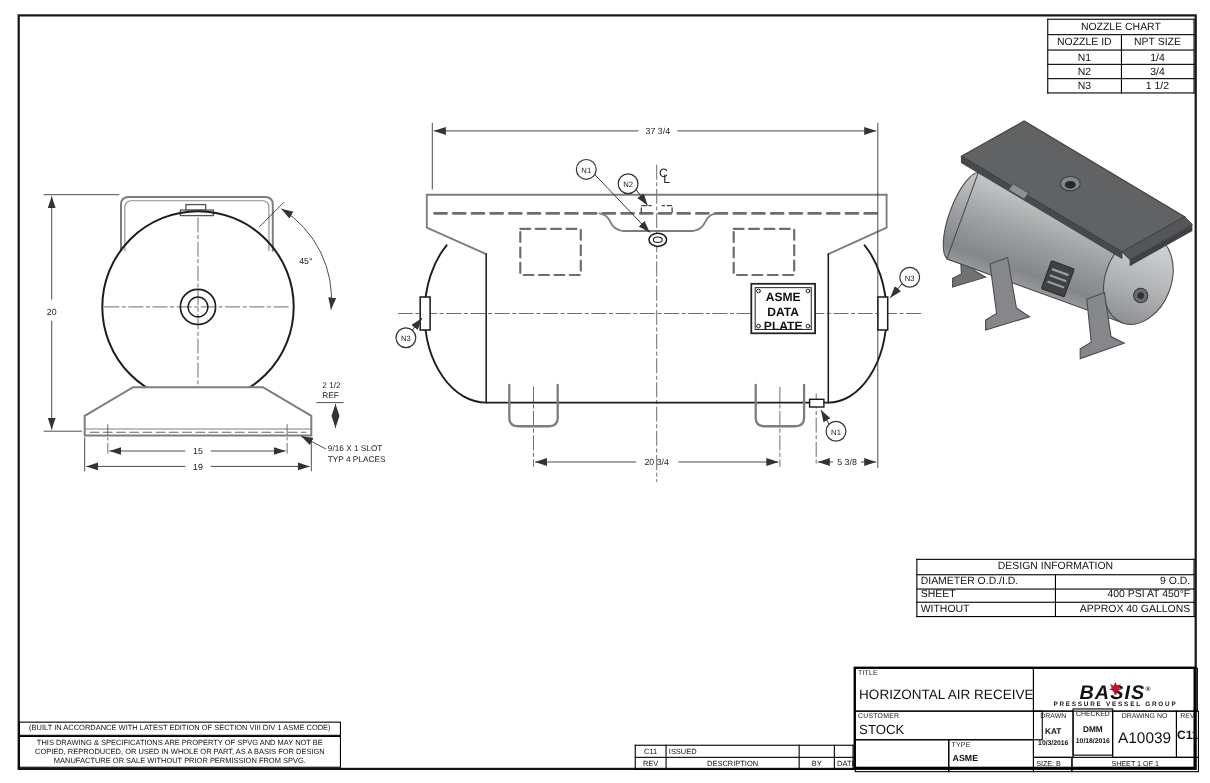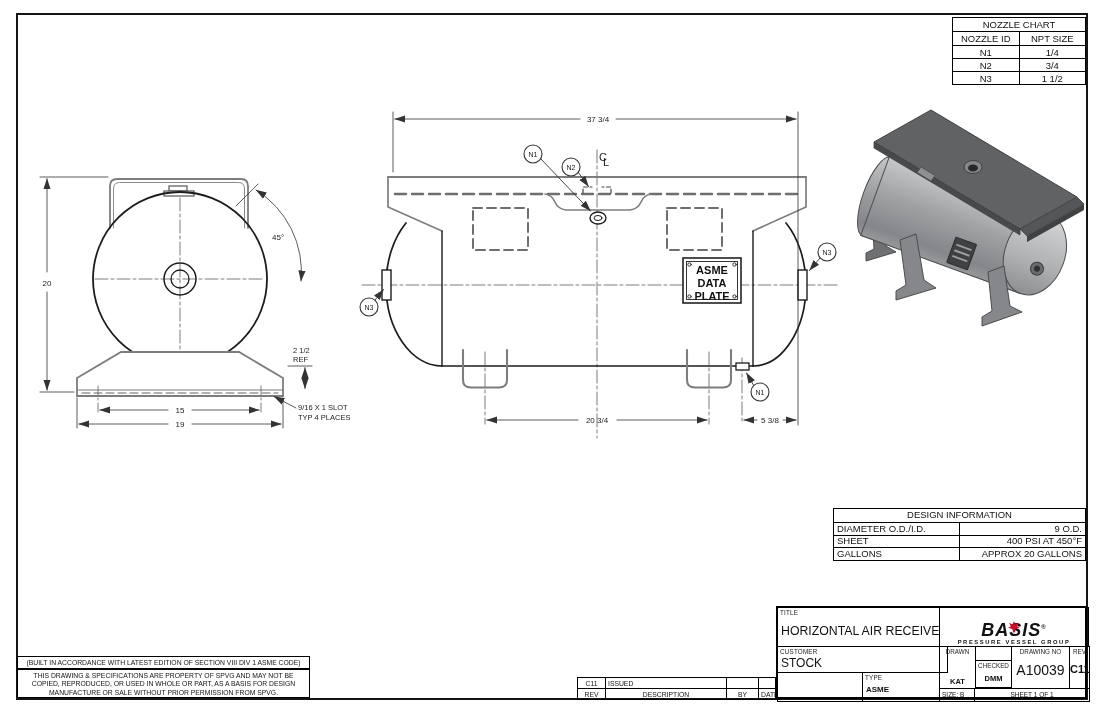--- a/index.html
+++ b/index.html
@@ -265,22 +265,22 @@
           </tr>
     <tr>
             <td class="spec">DIAMETER O.D./I.D.</td>
             <td class="val">9 O.D.</td>
           </tr>
     <tr>
             <td class="spec">SHEET</td>
             <td class="val">400 PSI AT 450°F</td>
           </tr>
     <tr>
-            <td class="spec">GALLONS</td>
-            <td class="val">APPROX 20 GALLONS</td>
+            <td class="spec">WITHOUT</td>
+            <td class="val">APPROX 40 GALLONS</td>
           </tr>
   </tbody>
       </table>
 </div>
 
 <div class="abs tb">
   <div class="cell" style="left:-1px;top:-1px;width:163px;height:40px">
     <span class="lab">TITLE</span>
     <div style="position:absolute;left:3px;top:16px;font-size:12.3px;white-space:nowrap">HORIZONTAL AIR RECEIVER</div>
   </div>
@@ -299,24 +299,24 @@
     <span class="lab">CUSTOMER</span>
     <div style="position:absolute;left:3px;top:9px;font-size:12px">STOCK</div>
   </div>
   <div class="cell" style="left:-1px;top:64px;width:86px;height:30px"></div>
   <div class="cell" style="left:84px;top:64px;width:78px;height:30px">
     <span class="lab">TYPE</span>
     <div style="position:absolute;left:3px;top:12px;font-size:8px;font-weight:bold">ASME</div>
   </div>
   <div class="cell" style="left:161px;top:38px;width:37px;height:43px;text-align:center">
     <span class="labc">DRAWN</span>
-    <div style="font-size:7.5px;font-weight:bold;margin-top:22px">KAT</div>
+    <div style="font-size:7.5px;font-weight:bold;margin-top:5px">KAT</div>
     <div style="font-size:6.2px;font-weight:bold;margin-top:3px">10/3/2016</div>
   </div>
-  <div class="cell" style="left:197px;top:52px;width:37px;height:28px;text-align:center">
+  <div class="cell" style="left:197px;top:36px;width:37px;height:43px;text-align:center">
     <span class="labc">CHECKED</span>
     <div style="font-size:7.5px;font-weight:bold;margin-top:5px">DMM</div>
     <div style="font-size:6.2px;font-weight:bold;margin-top:3px">10/18/2016</div>
   </div>
   <div class="cell" style="left:233px;top:38px;width:59px;height:43px;text-align:center">
     <span class="labc">DRAWING NO</span>
     <div style="font-size:14px;font-weight:normal;margin-top:7px">A10039</div>
   </div>
   <div class="cell" style="left:291px;top:38px;width:21px;height:43px;text-align:center">
     <span class="labc">REV</span>

